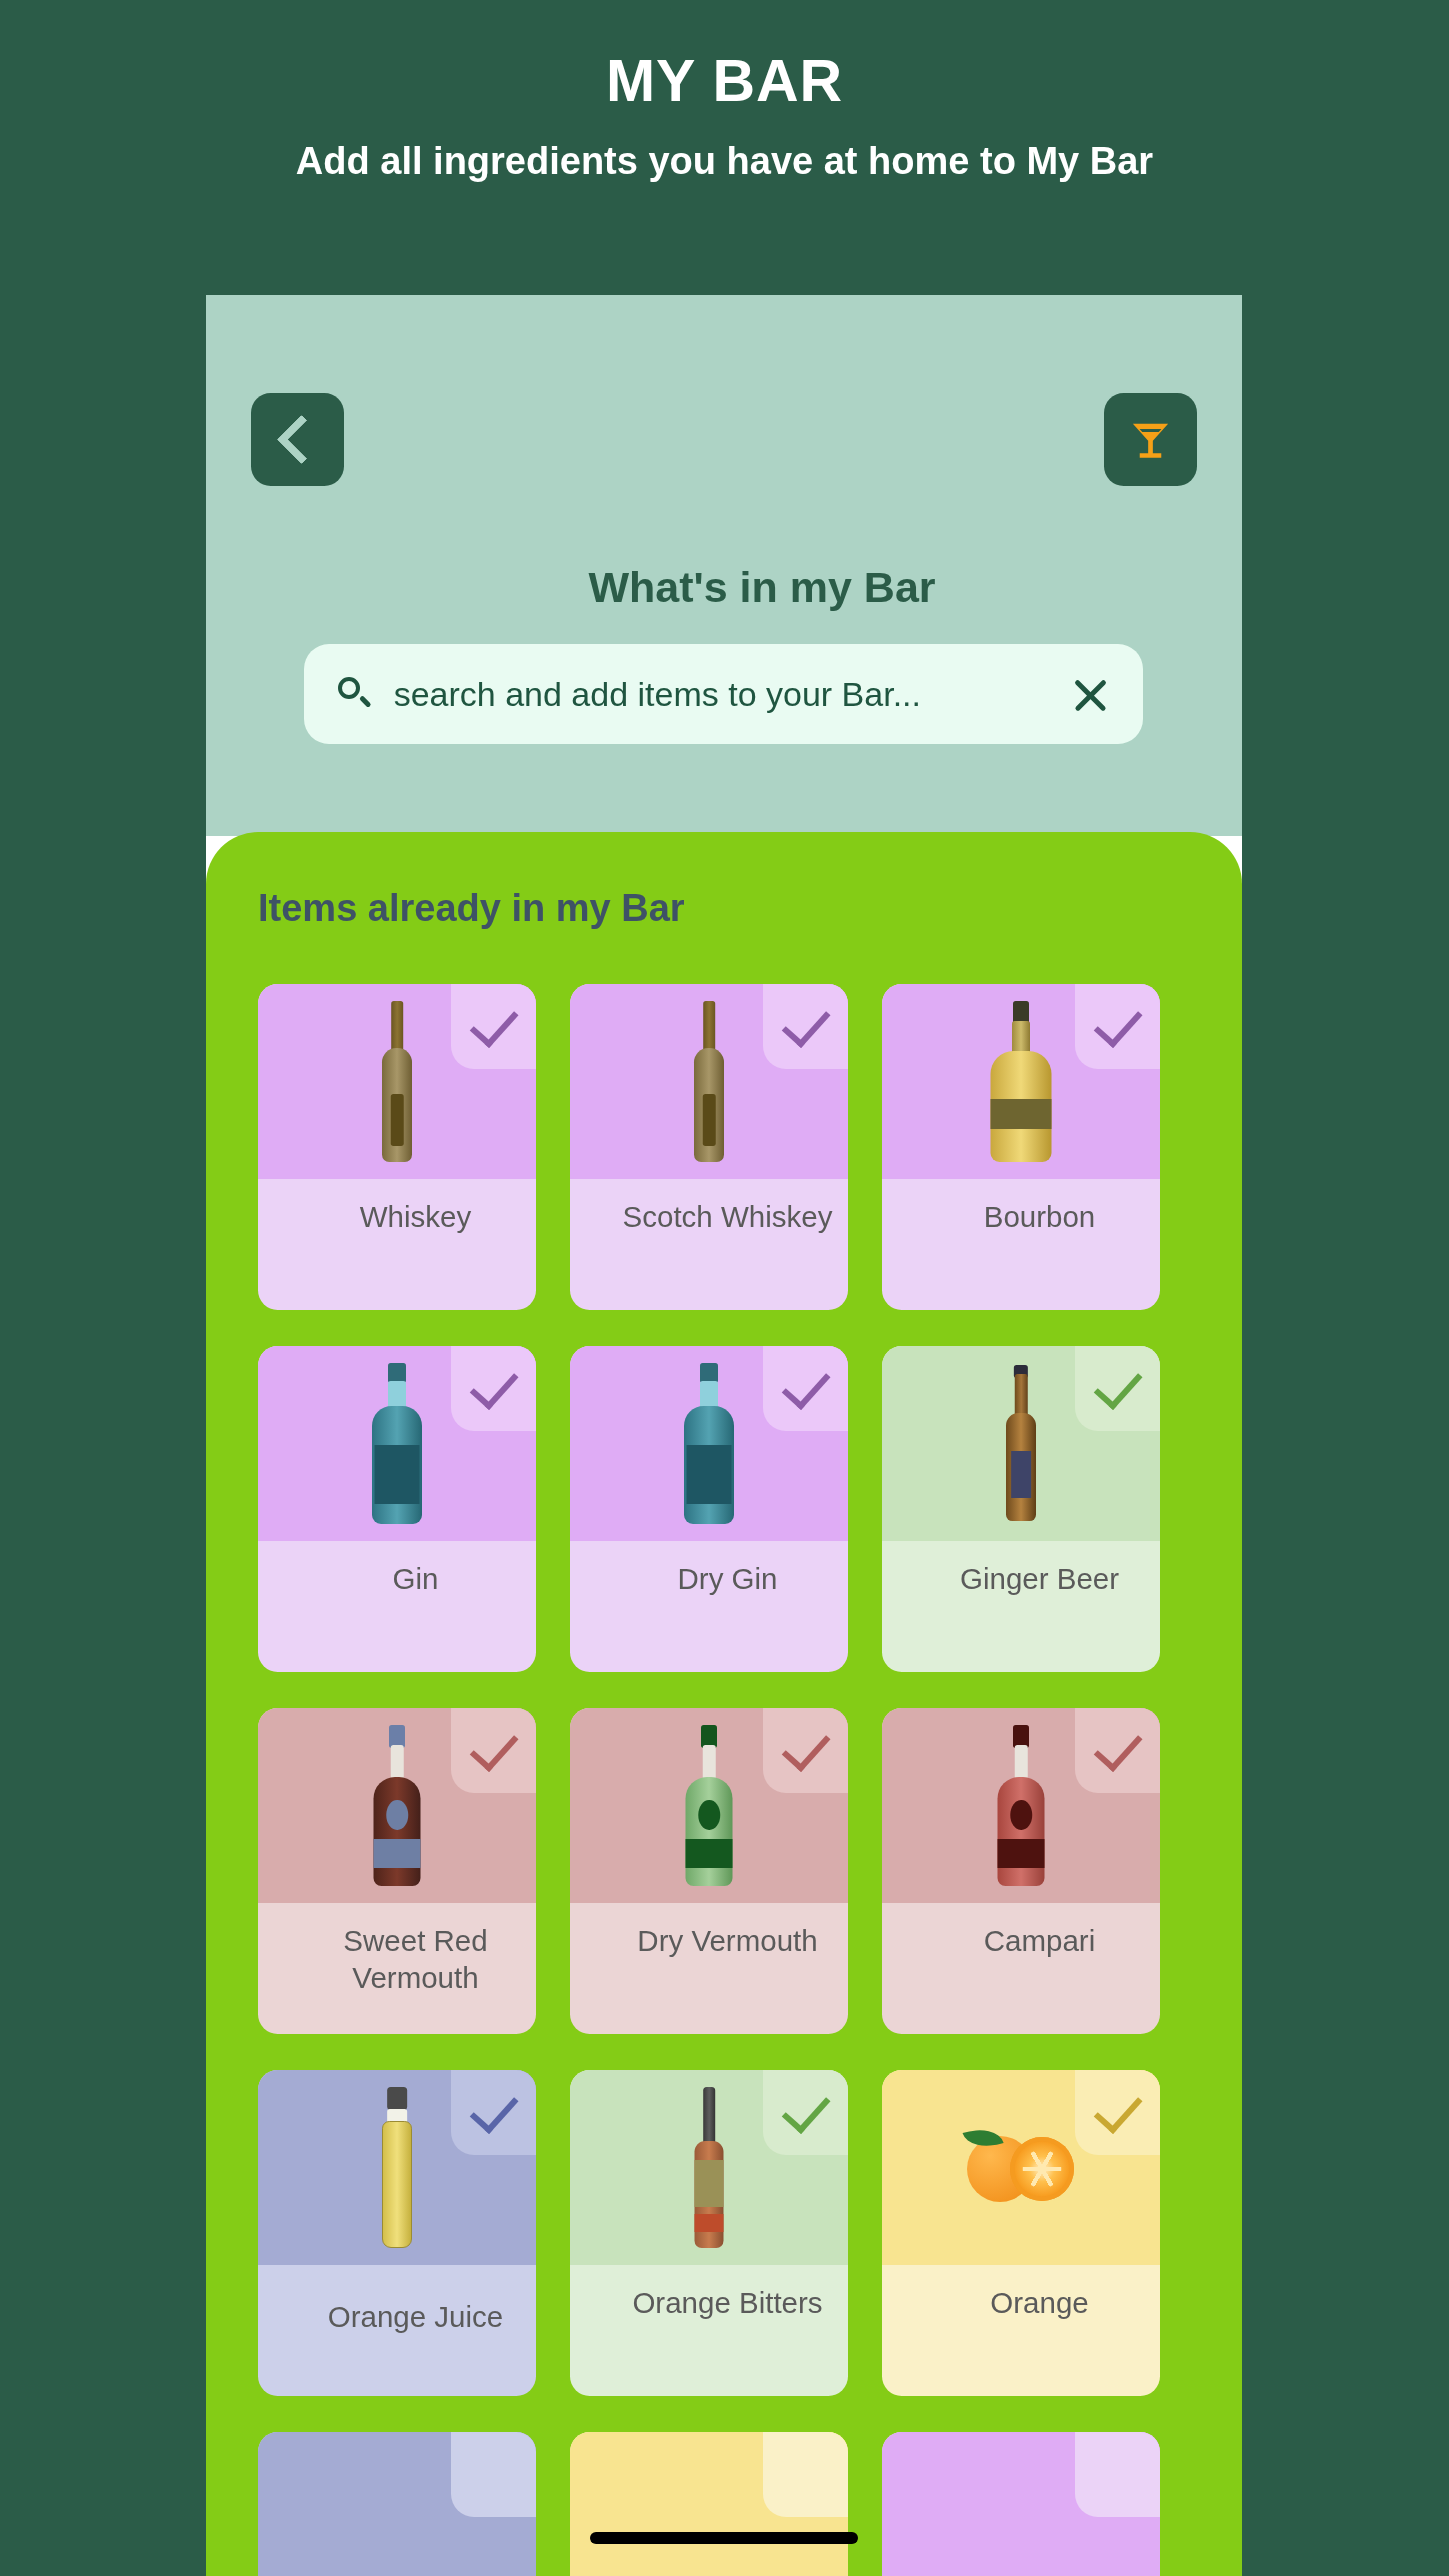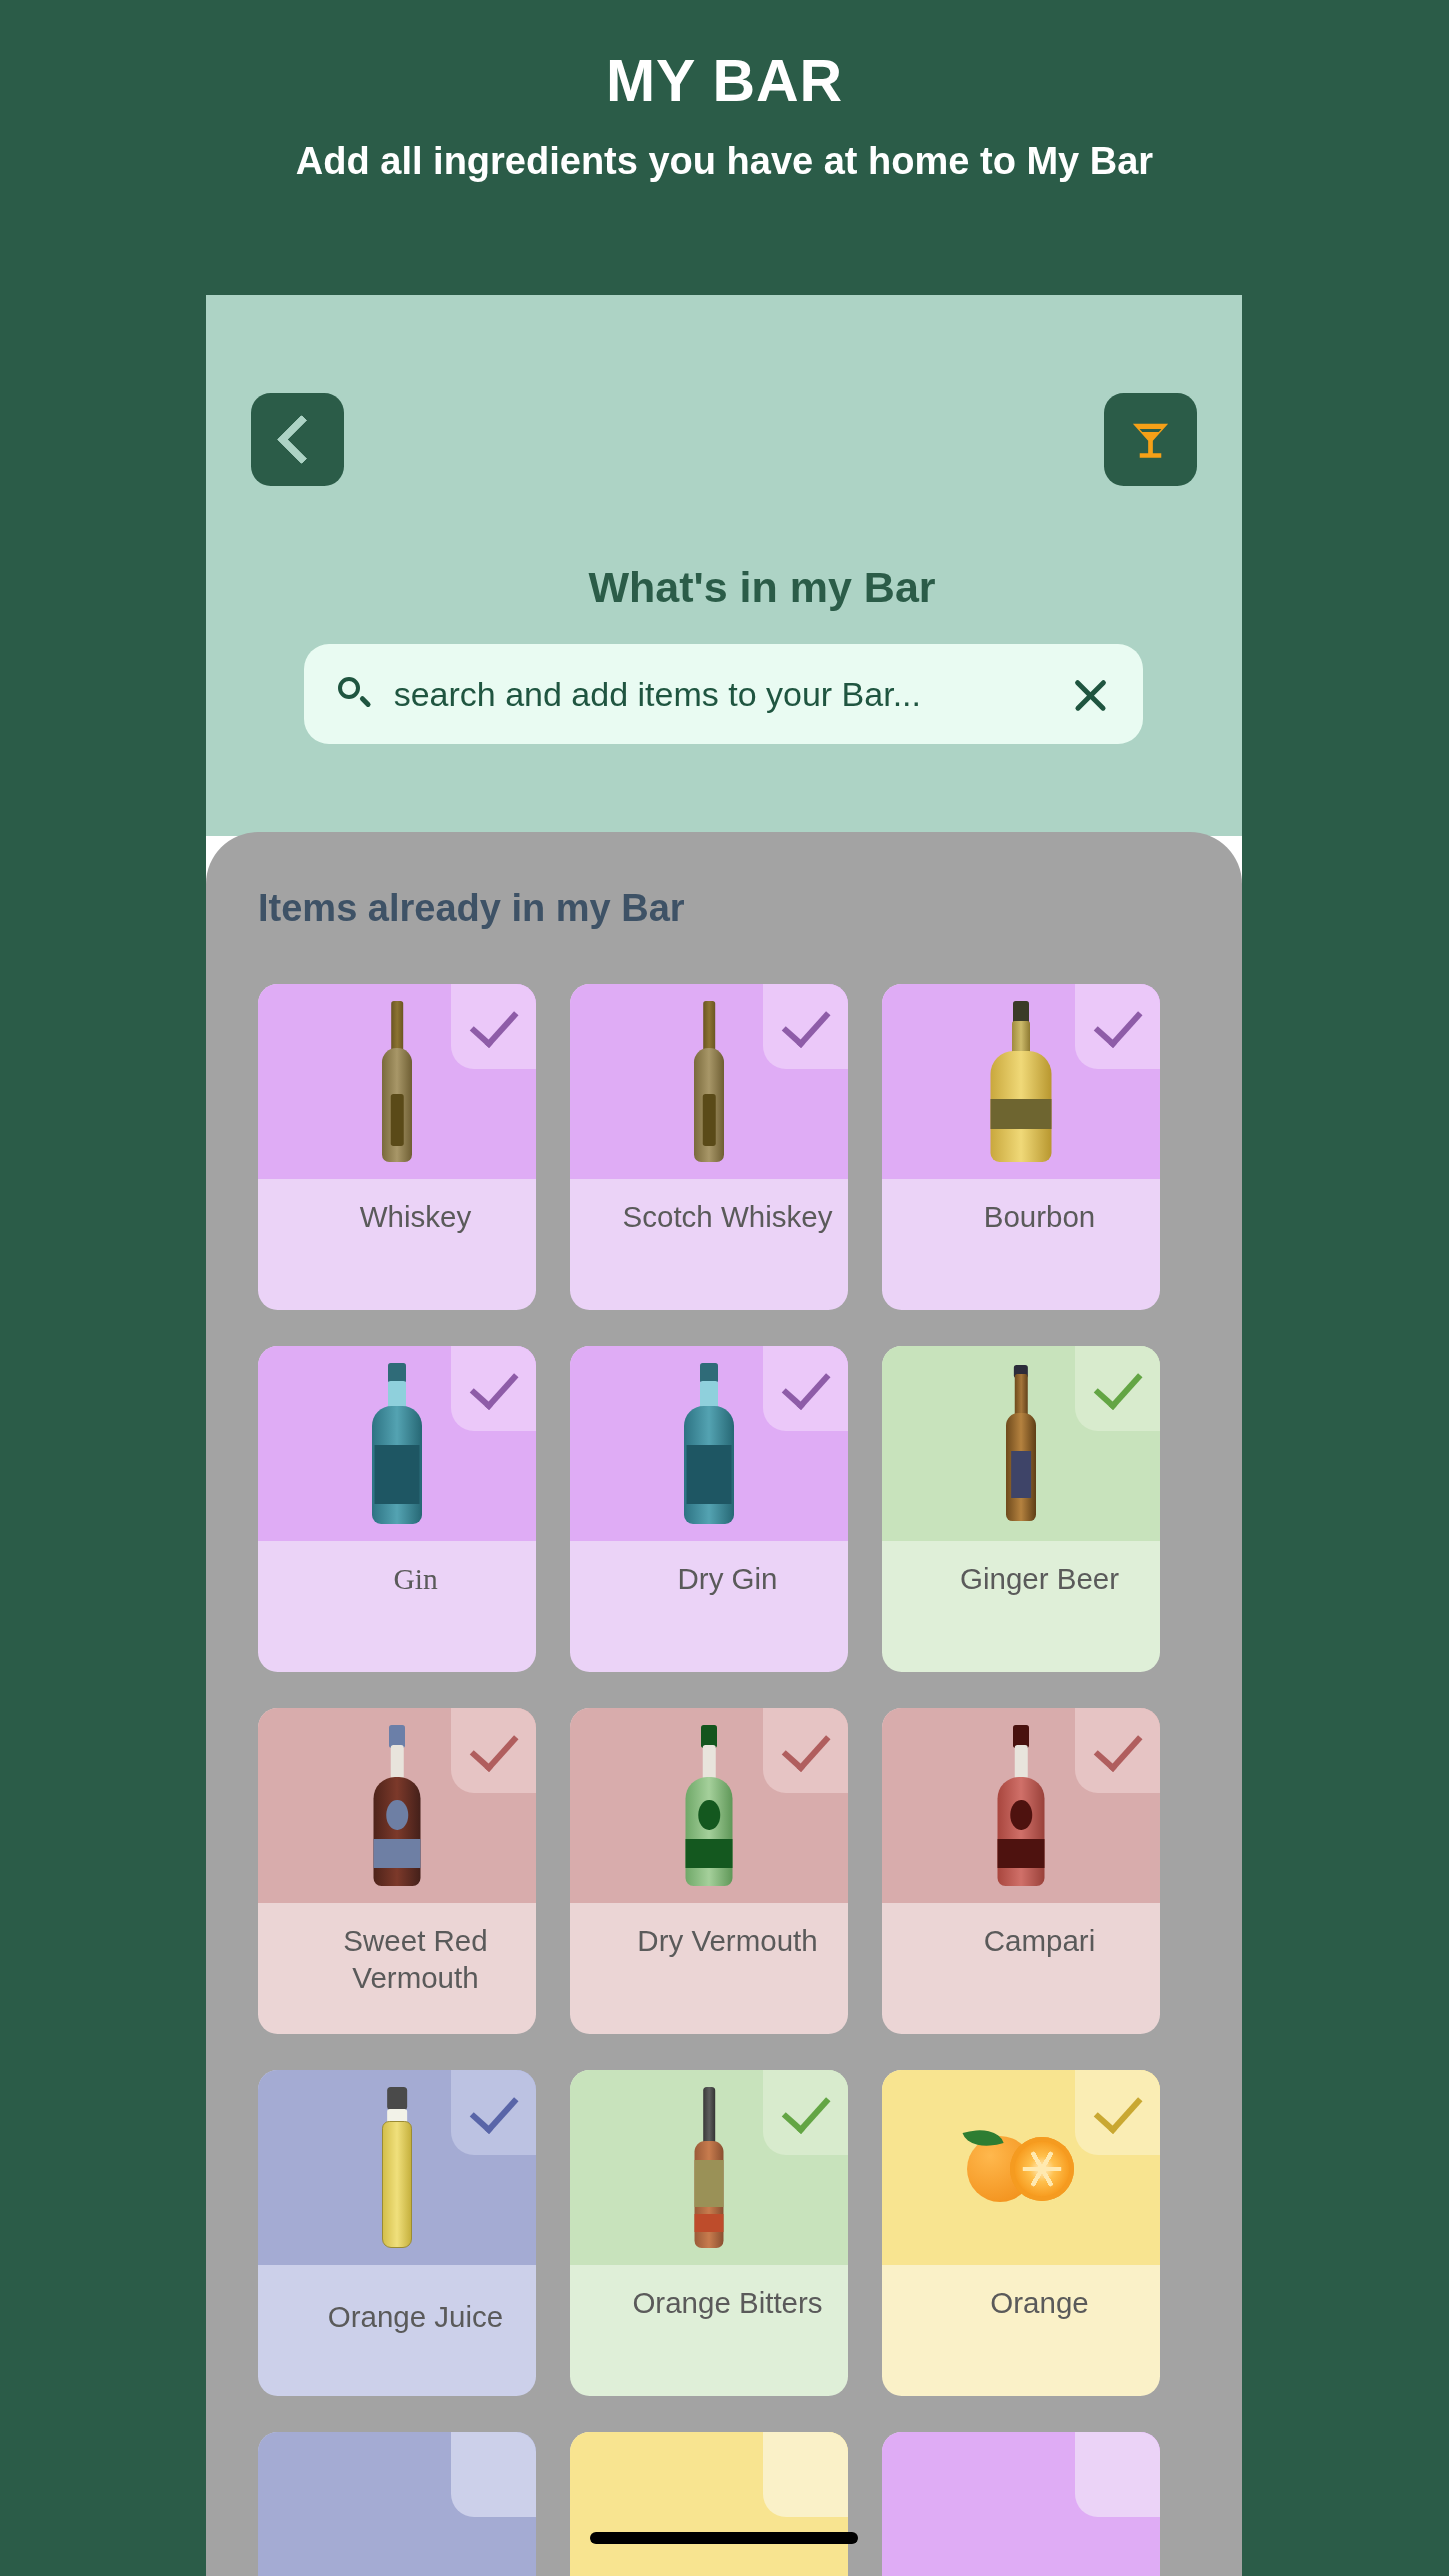--- a/index.html
+++ b/index.html
@@ -91,21 +91,21 @@
   }
   .clear-x i{
     position:absolute;left:0;top:19px;width:41px;height:4.5px;
     background:#1F5540;border-radius:2.7px;display:block;
   }
   .clear-x i:first-child{transform:rotate(45deg);}
   .clear-x i:last-child{transform:rotate(-45deg);}
   
   .sheet{
     position:absolute;left:0;top:537px;width:1036px;height:1744px;
-    background:#a3a3a3;border-radius:52px 52px 0 0;
+    background:#84cc16;border-radius:52px 52px 0 0;
     overflow:hidden;
   }
   .sheet-title{
     margin:0;padding:55px 0 0 52px;
     font-size:38px;font-weight:bold;color:#3E5266;
   }
   .grid{
     position:absolute;left:52px;top:152px;
     width:903px;
     display:flex;flex-wrap:wrap;
@@ -250,21 +250,21 @@
               <div class="neck" style="top: 19.7px; width: 18px; height: 38px; background: linear-gradient(90deg, rgb(160, 139, 62), rgb(205, 187, 107), rgb(142, 122, 50));"></div>
               <div class="body" style="top: 50px; width: 61px; height: 111px; background: linear-gradient(90deg, rgb(201, 168, 61), rgb(240, 217, 120), rgb(184, 151, 47)); border-radius: 23px 23px 9px 9px;"></div>
               <div class="lbl" style="top: 98px; width: 61px; height: 30px; background: rgb(110, 101, 48);"></div>
             </div>
             <div class="badge" style="background: rgb(235, 200, 249); color: rgb(142, 92, 168);">
               <span class="tick"></span>
             </div>
           </div>
           <div class="card-label">Bourbon</div>
         </div>
-        <div class="card" style="background: linear-gradient(rgb(235, 211, 247), rgb(235, 211, 247)); font-family: Liberation Serif, serif;">
+        <div class="card" style="background: linear-gradient(rgb(235, 211, 247), rgb(235, 211, 247));">
           <div class="card-img" style="background: rgb(223, 172, 245);">
             <div class="bottle" style="width: 63px; height: 161px;">
               <div class="neck" style="top: 0px; width: 18px; height: 19.7px; background: rgb(47, 107, 120); border-radius: 2.7px;"></div>
               <div class="neck" style="top: 18px; width: 18px; height: 30px; background: rgb(143, 208, 220);"></div>
               <div class="body" style="top: 43px; width: 50px; height: 118px; background: linear-gradient(90deg, rgb(45, 115, 131), rgb(84, 163, 178), rgb(38, 103, 116)); border-radius: 19.7px 19.7px 9px 9px;"></div>
               <div class="lbl" style="top: 82px; width: 45px; height: 59px; background: rgb(30, 86, 99);"></div>
             </div>
             <div class="badge" style="background: rgb(235, 200, 249); color: rgb(142, 92, 168);">
               <span class="tick"></span>
             </div>

